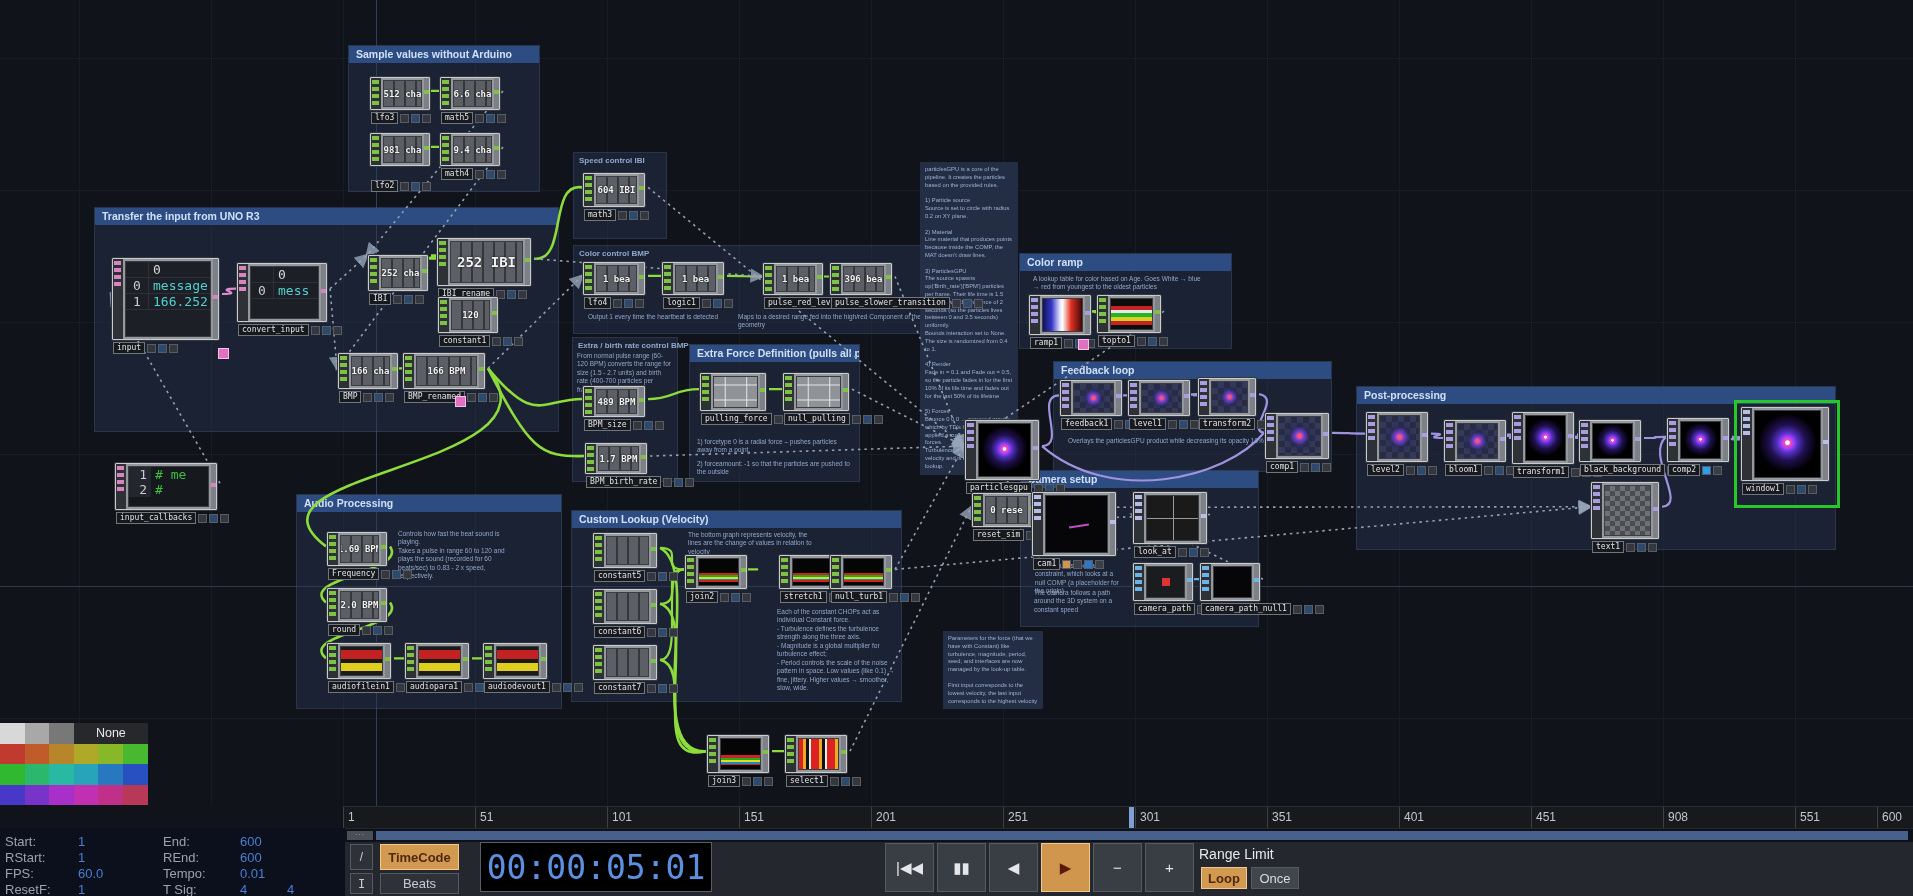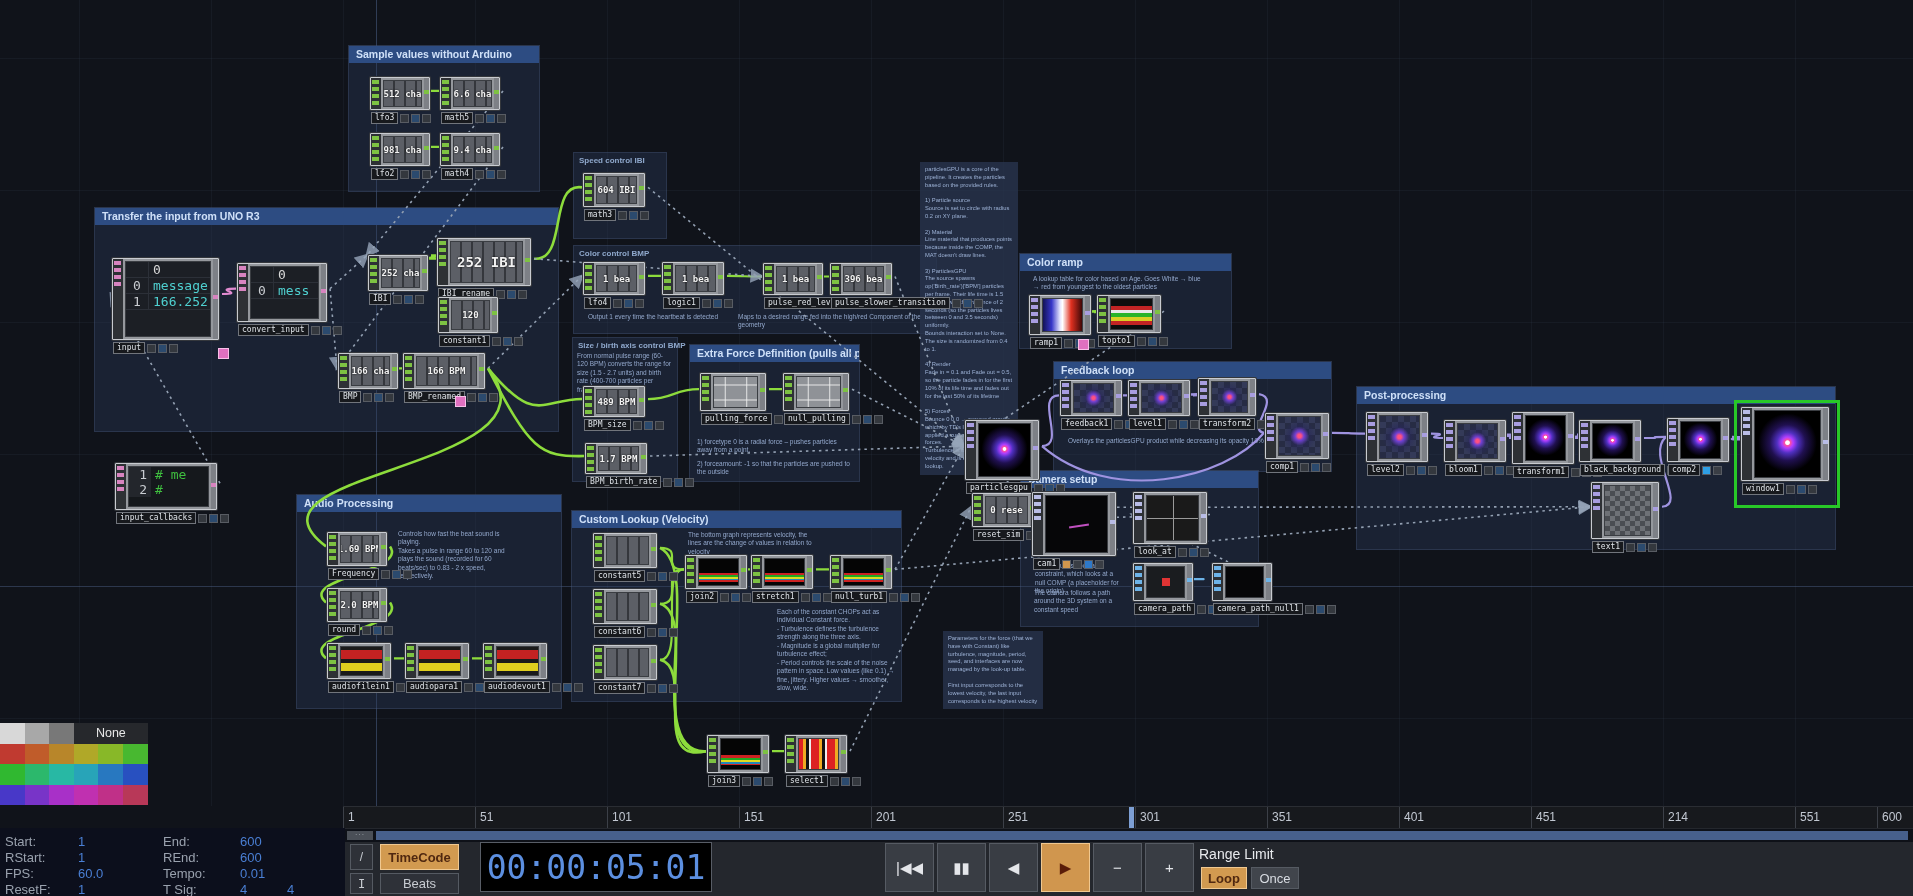--- a/index.html
+++ b/index.html
@@ -147,21 +147,21 @@
         </div>
         <div class="cbox" style="left: 573px; top: 152px; width: 92px; height: 85px;">
           <div class="cbox-title-plain" style="left: 5px; top: 3px;">Speed control IBI</div>
         </div>
         <div class="cbox" style="left: 573px; top: 245px; width: 362px; height: 87px;">
           <div class="cbox-title-plain" style="left: 5px; top: 3px;">Color control BMP</div>
         </div>
         <div class="cbox-cap" style="left: 588px; top: 313px; width: 155px;">Output 1 every time the heartbeat is detected</div>
         <div class="cbox-cap" style="left: 738px; top: 313px; width: 185px;">Maps to a desired range fed into the high/red Component of the geometry</div>
         <div class="cbox" style="left: 572px; top: 337px; width: 104px; height: 143px;">
-          <div class="cbox-title-plain" style="left: 5px; top: 3px;">Size / birth axis control BMP</div>
+          <div class="cbox-title-plain" style="left: 5px; top: 3px;">Extra / birth rate control BMP</div>
         </div>
         <div class="cbox-cap" style="left: 577px; top: 352px; width: 96px;">From normal pulse range (60-120 BPM) converts the range for size (1.5 - 2.7 units) and birth rate (400-700 particles per frame)</div>
         <div class="cbox" style="left: 689px; top: 344px; width: 169px; height: 136px;">
           <div class="cbox-title">Extra Force Definition (pulls all particles out)</div>
         </div>
         <div class="cbox-cap" style="left: 697px; top: 438px; width: 155px;">1) forcetype 0 is a radial force – pushes particles away from a point.</div>
         <div class="cbox-cap" style="left: 697px; top: 460px; width: 155px;">2) forceamount: -1 so that the particles are pushed to the outside</div>
         <div class="cbox" style="left: 296px; top: 494px; width: 264px; height: 213px;">
           <div class="cbox-title">Audio Processing</div>
         </div>
@@ -329,21 +329,21 @@
             <div class="pbar" style="top: 9px; background: rgb(125, 194, 66);"></div>
             <div class="pbar" style="top: 16px; background: rgb(125, 194, 66);"></div>
             <div class="pbar" style="top: 23px; background: rgb(125, 194, 66);"></div>
           </div>
           <div class="ndisplay disp-chopval">
             <div class="nval">981 cha</div>
           </div>
           <div class="ncol-r">
             <div class="pbar" style="top: 11.5px; background: rgb(125, 194, 66);"></div>
           </div>
-          <div class="nlabelrow" style="left: 0px; top: 34px;">
+          <div class="nlabelrow" style="left: 0px; top: 46px;">
             <div class="nlabel">lfo2</div>
             <div class="nflag" style="background: rgb(52, 56, 62);"></div>
             <div class="nflag" style="background: rgb(43, 74, 110);"></div>
             <div class="nflag" style="background: rgb(52, 56, 62);"></div>
           </div>
         </div>
         <div class="node" style="left: 440px; top: 133px; width: 58px; height: 31px;">
           <div class="ncol">
             <div class="pbar" style="top: 2px; background: rgb(125, 194, 66);"></div>
             <div class="pbar" style="top: 9px; background: rgb(125, 194, 66);"></div>
@@ -921,21 +921,21 @@
           <div class="ncol-r">
             <div class="pbar" style="top: 12px; background: rgb(125, 194, 66);"></div>
           </div>
           <div class="nlabelrow" style="left: 0px; top: 35px;">
             <div class="nlabel">join2</div>
             <div class="nflag" style="background: rgb(52, 56, 62);"></div>
             <div class="nflag" style="background: rgb(43, 74, 110);"></div>
             <div class="nflag" style="background: rgb(52, 56, 62);"></div>
           </div>
         </div>
-        <div class="node" style="left: 751px; top: 555px; width: 60px; height: 32px;">
+        <div class="node" style="left: 779px; top: 555px; width: 60px; height: 32px;">
           <div class="ncol">
             <div class="pbar" style="top: 2px; background: rgb(125, 194, 66);"></div>
             <div class="pbar" style="top: 9px; background: rgb(125, 194, 66);"></div>
             <div class="pbar" style="top: 16px; background: rgb(125, 194, 66);"></div>
             <div class="pbar" style="top: 23px; background: rgb(125, 194, 66);"></div>
           </div>
           <div class="ndisplay disp-graphlines"></div>
           <div class="ncol-r">
             <div class="pbar" style="top: 12px; background: rgb(125, 194, 66);"></div>
           </div>
@@ -1156,21 +1156,21 @@
           <div class="ncol-r">
             <div class="pbar" style="top: 14px; background: rgb(109, 179, 232);"></div>
           </div>
           <div class="nlabelrow" style="left: 0px; top: 39px;">
             <div class="nlabel">camera_path</div>
             <div class="nflag" style="background: rgb(52, 56, 62);"></div>
             <div class="nflag" style="background: rgb(43, 74, 110);"></div>
             <div class="nflag" style="background: rgb(52, 56, 62);"></div>
           </div>
         </div>
-        <div class="node" style="left: 1200px; top: 563px; width: 58px; height: 36px; margin-left: 12px;">
+        <div class="node" style="left: 1200px; top: 563px; width: 58px; height: 36px;">
           <div class="ncol">
             <div class="pbar" style="top: 2px; background: rgb(109, 179, 232);"></div>
             <div class="pbar" style="top: 9px; background: rgb(109, 179, 232);"></div>
             <div class="pbar" style="top: 16px; background: rgb(109, 179, 232);"></div>
             <div class="pbar" style="top: 23px; background: rgb(109, 179, 232);"></div>
           </div>
           <div class="ndisplay disp-black"></div>
           <div class="ncol-r">
             <div class="pbar" style="top: 14px; background: rgb(109, 179, 232);"></div>
           </div>
@@ -1350,21 +1350,21 @@
       <div class="rtick" style="left: 0px;">1</div>
       <div class="rtick" style="left: 132px;">51</div>
       <div class="rtick" style="left: 264px;">101</div>
       <div class="rtick" style="left: 396px;">151</div>
       <div class="rtick" style="left: 528px;">201</div>
       <div class="rtick" style="left: 660px;">251</div>
       <div class="rtick" style="left: 792px;">301</div>
       <div class="rtick" style="left: 924px;">351</div>
       <div class="rtick" style="left: 1056px;">401</div>
       <div class="rtick" style="left: 1188px;">451</div>
-      <div class="rtick" style="left: 1320px;">214</div>
+      <div class="rtick" style="left: 1320px;">908</div>
       <div class="rtick" style="left: 1452px;">551</div>
       <div class="rtick" style="left: 1534px;">600</div>
       <div id="playhead" style="left: 786px;"></div>
     </div>
 
   <div id="infopanel">
     <div class="inforow" style="left:5px;top:6px"><span class="infolabel">Start:</span><span class="infoval" style="left:73px">1</span></div>
     <div class="inforow" style="left:5px;top:22px"><span class="infolabel">RStart:</span><span class="infoval" style="left:73px">1</span></div>
     <div class="inforow" style="left:5px;top:38px"><span class="infolabel">FPS:</span><span class="infoval" style="left:73px">60.0</span></div>
     <div class="inforow" style="left:5px;top:54px"><span class="infolabel">ResetF:</span><span class="infoval" style="left:73px">1</span></div>

